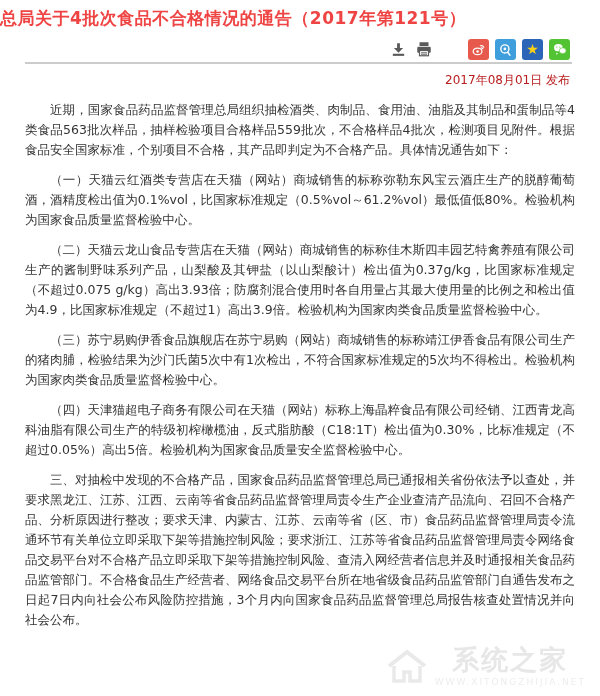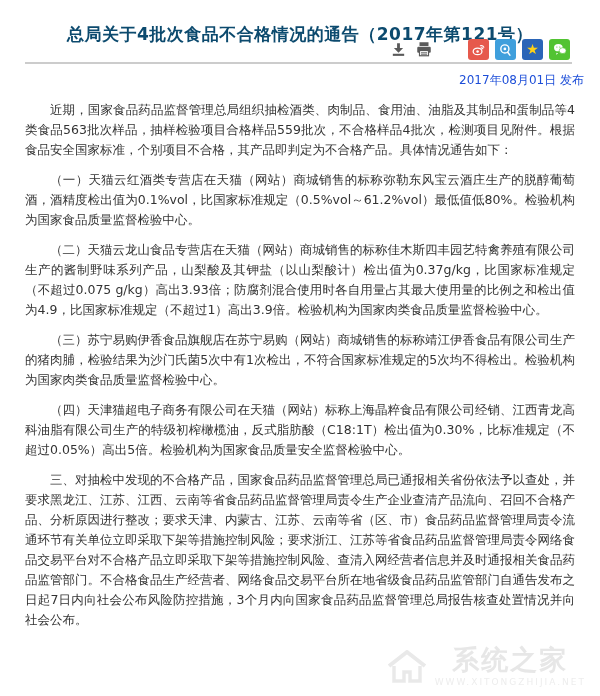--- a/index.html
+++ b/index.html
@@ -6,23 +6,23 @@
   html,body { width: 600px; height: 696px; }
   body {
     background: #ffffff;
     font-family: "DejaVu Sans", "Liberation Sans", sans-serif;
     position: relative;
     overflow: hidden;
   }
   .page { position: relative; width: 600px; height: 696px; background:#fff; }
 
   .page-title {
-    padding-top: 23px;
-    text-align: center;
-    color: #0c4a6e;
+    padding-top: 7px;
+    text-align: left;
+    color: #ef4444;
     font-size: 17px;
     font-weight: bold;
     letter-spacing: 0.5px;
   }
 
   .toolbar-row {
     position: absolute;
     top: 38px;
     right: 30px;
     display: flex;
@@ -57,22 +57,22 @@
     position: absolute;
     top: 62px;
     left: 25px;
     right: 28px;
     border-top: 2px solid #cccccc;
   }
 
   .date-row {
     position: absolute;
     top: 72px;
-    right: 16px;
-    color: #1d4ed8;
+    right: 30px;
+    color: #b91c1c;
     font-size: 12px;
   }
 
   .article {
     position: absolute;
     top: 100px;
     left: 25px;
     width: 550px;
     color: #333333;
     font-size: 12.5px;

